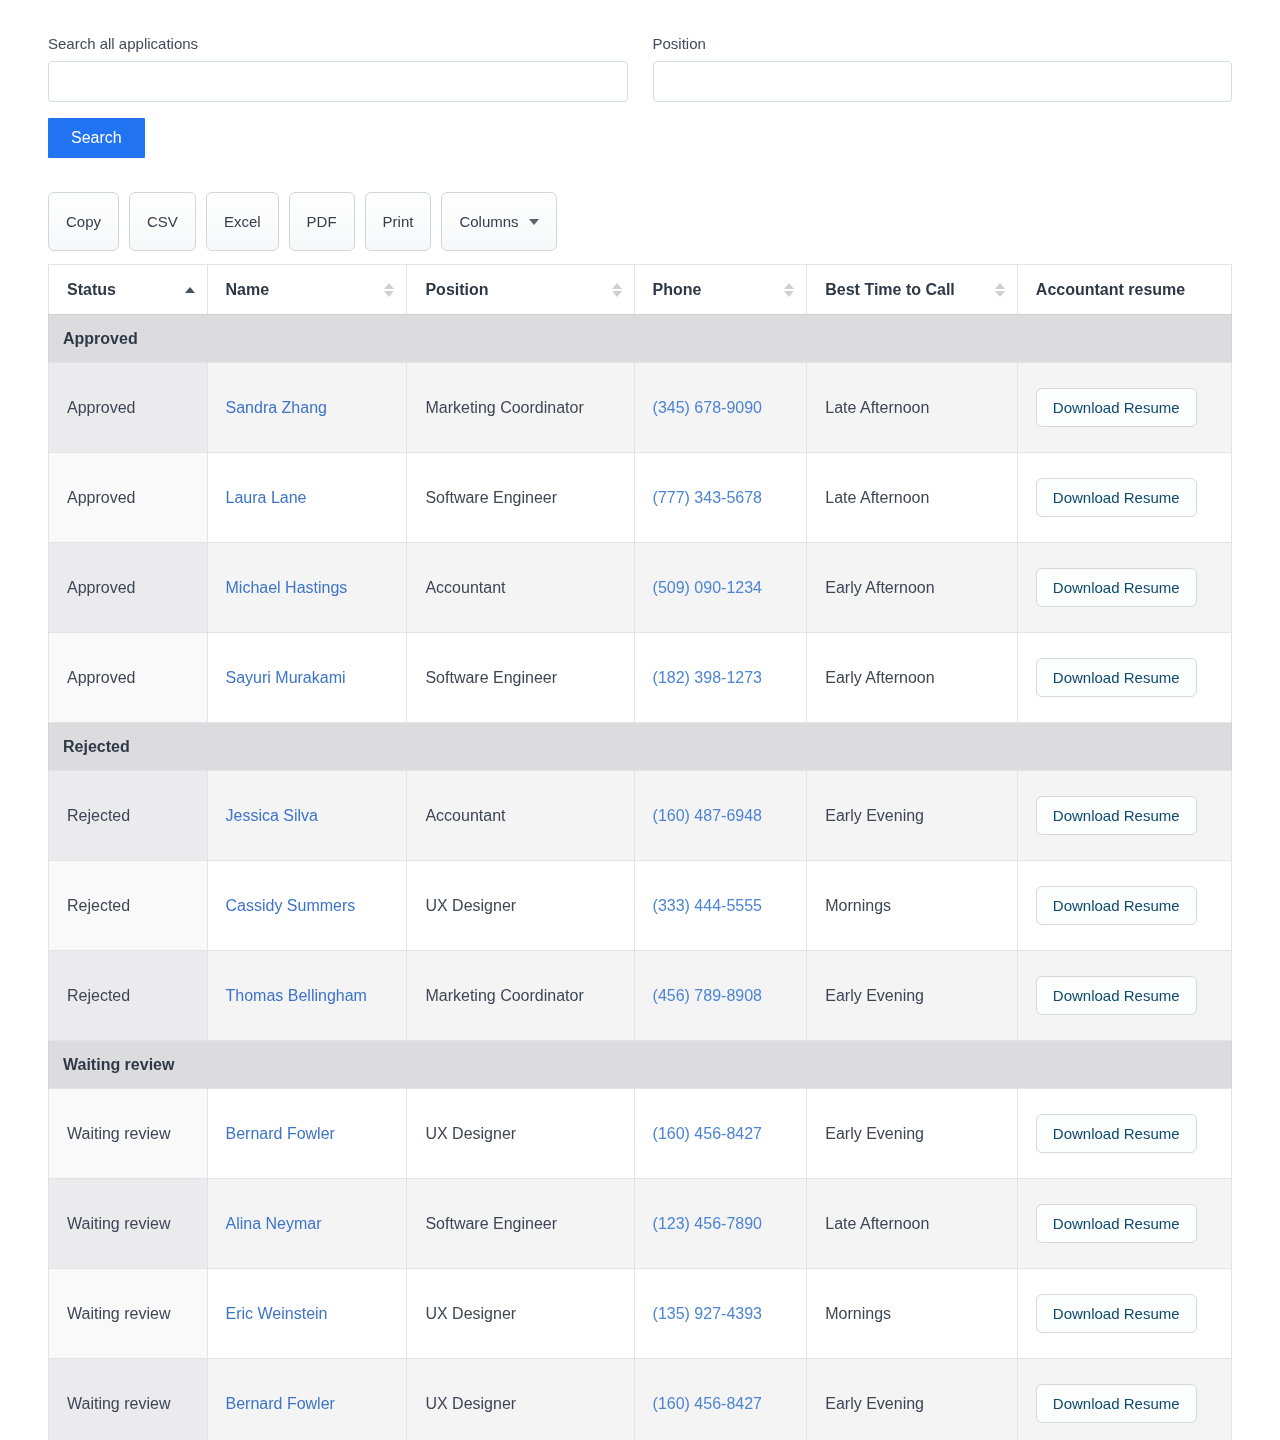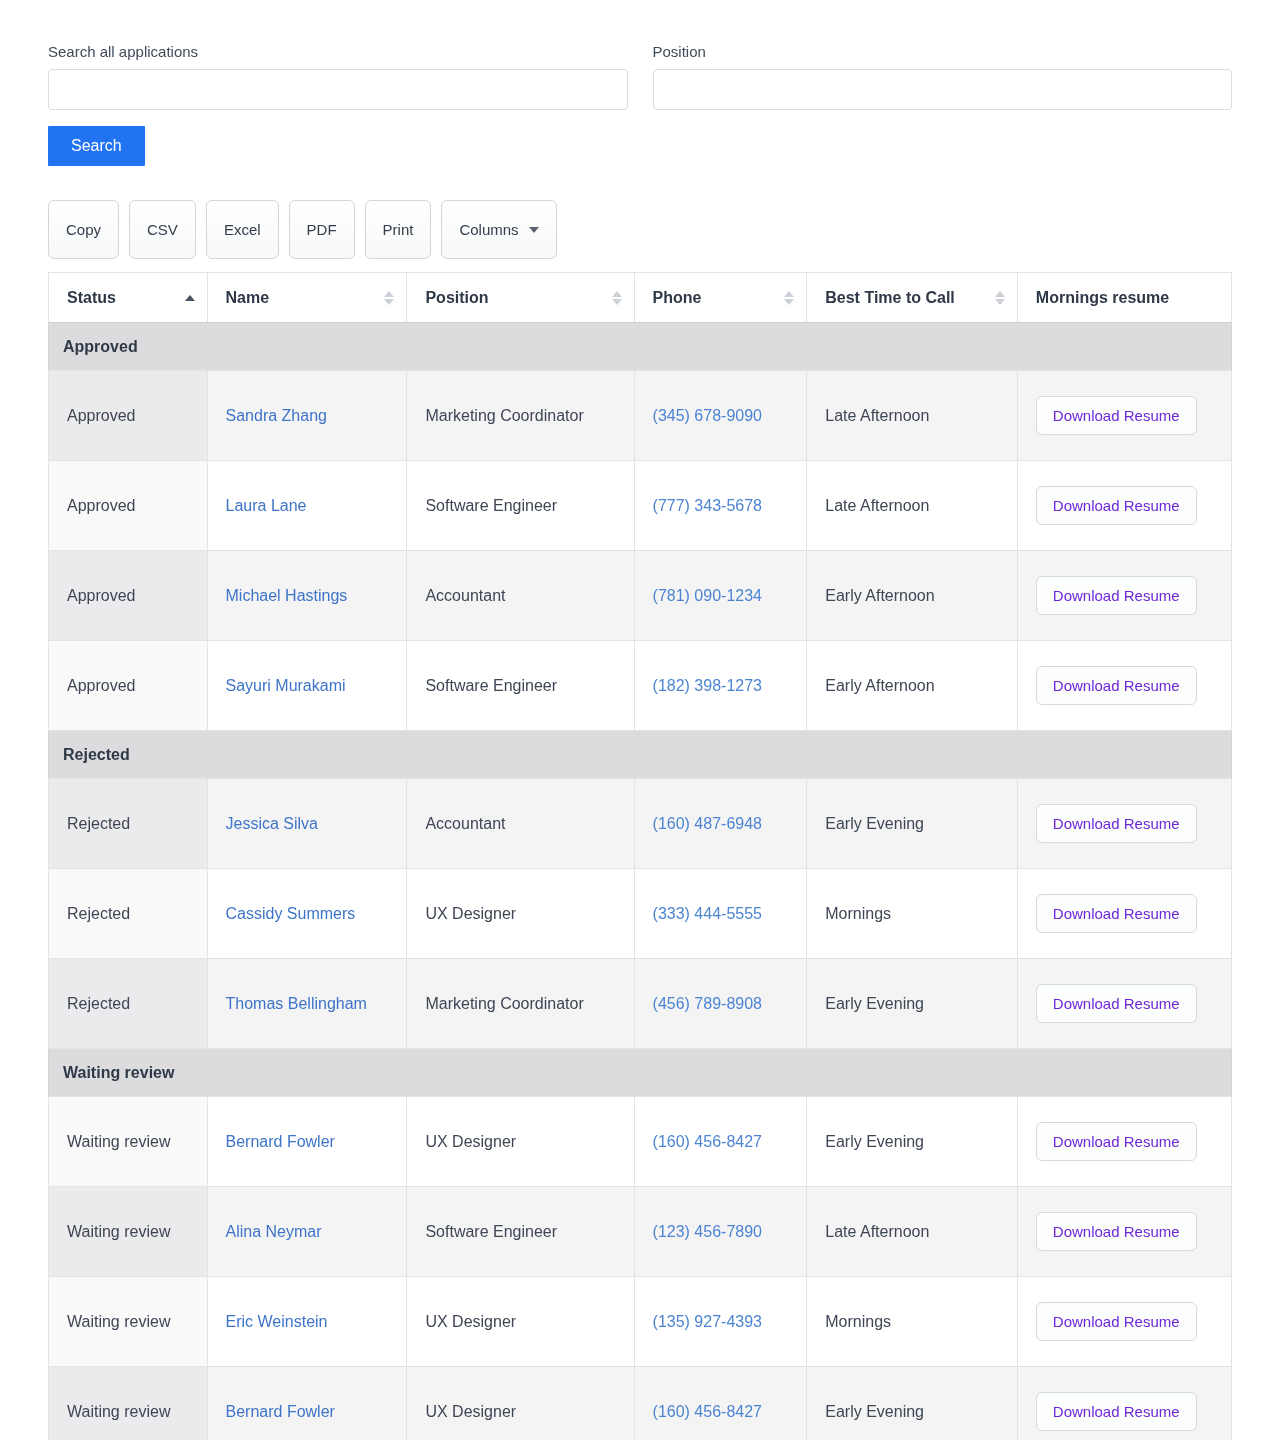--- a/index.html
+++ b/index.html
@@ -6,21 +6,21 @@
   html, body { background: #ffffff; }
   body {
     width: 1280px;
     font-family: "Liberation Sans", sans-serif;
     color: #3e4654;
     padding: 34px 48px 24px 48px;
   }
 
   
   .filters { display: flex; gap: 25px; }
-  .filter-field { flex: 1; margin-top: 8px; }
+  .filter-field { flex: 1; }
   .filter-label {
     display: block;
     font-size: 15px;
     line-height: 19px;
     color: #404b5a;
     margin-bottom: 8px;
   }
   .text-input, .select-box {
     width: 100%;
     height: 41px;
@@ -151,21 +151,21 @@
 
   a.link-name { color: #3d74c8; text-decoration: none; cursor: pointer; }
   a.link-phone { color: #4c84d2; text-decoration: none; cursor: pointer; }
 
   .resume-btn {
     background: #fcfdfd;
     border: 1px solid #d5d9df;
     border-radius: 6px;
     font-family: "Liberation Sans", sans-serif;
     font-size: 15px;
-    color: #6d28d9;
+    color: #0c4a6e;
     padding: 10px 16px;
     cursor: pointer;
     white-space: nowrap;
   }
 </style>
 </head>
 <body>
 
 
 
@@ -236,21 +236,21 @@
           </span>
       </th>
       <th>
         <span>Best Time to Call</span>
         <span class="sort-icon">
             <span class="tri-up"></span>
             <span class="tri-down"></span>
           </span>
       </th>
       <th>
-        <span>Mornings resume</span>
+        <span>Accountant resume</span>
       </th>
     </tr>
   </thead>
   <tbody>
       <tr class="group-row">
         <td colspan="6">Approved</td>
       </tr>
       <tr class="odd">
         <td class="col-sorted">Approved</td>
         <td><a class="link-name" href="#">Sandra Zhang</a></td>
@@ -264,21 +264,21 @@
         <td><a class="link-name" href="#">Laura Lane</a></td>
         <td>Software Engineer</td>
         <td><a class="link-phone" href="#">(777) 343-5678</a></td>
         <td>Late Afternoon</td>
         <td><button class="resume-btn">Download Resume</button></td>
       </tr>
       <tr class="odd">
         <td class="col-sorted">Approved</td>
         <td><a class="link-name" href="#">Michael Hastings</a></td>
         <td>Accountant</td>
-        <td><a class="link-phone" href="#">(781) 090-1234</a></td>
+        <td><a class="link-phone" href="#">(509) 090-1234</a></td>
         <td>Early Afternoon</td>
         <td><button class="resume-btn">Download Resume</button></td>
       </tr>
       <tr class="even">
         <td class="col-sorted">Approved</td>
         <td><a class="link-name" href="#">Sayuri Murakami</a></td>
         <td>Software Engineer</td>
         <td><a class="link-phone" href="#">(182) 398-1273</a></td>
         <td>Early Afternoon</td>
         <td><button class="resume-btn">Download Resume</button></td>

